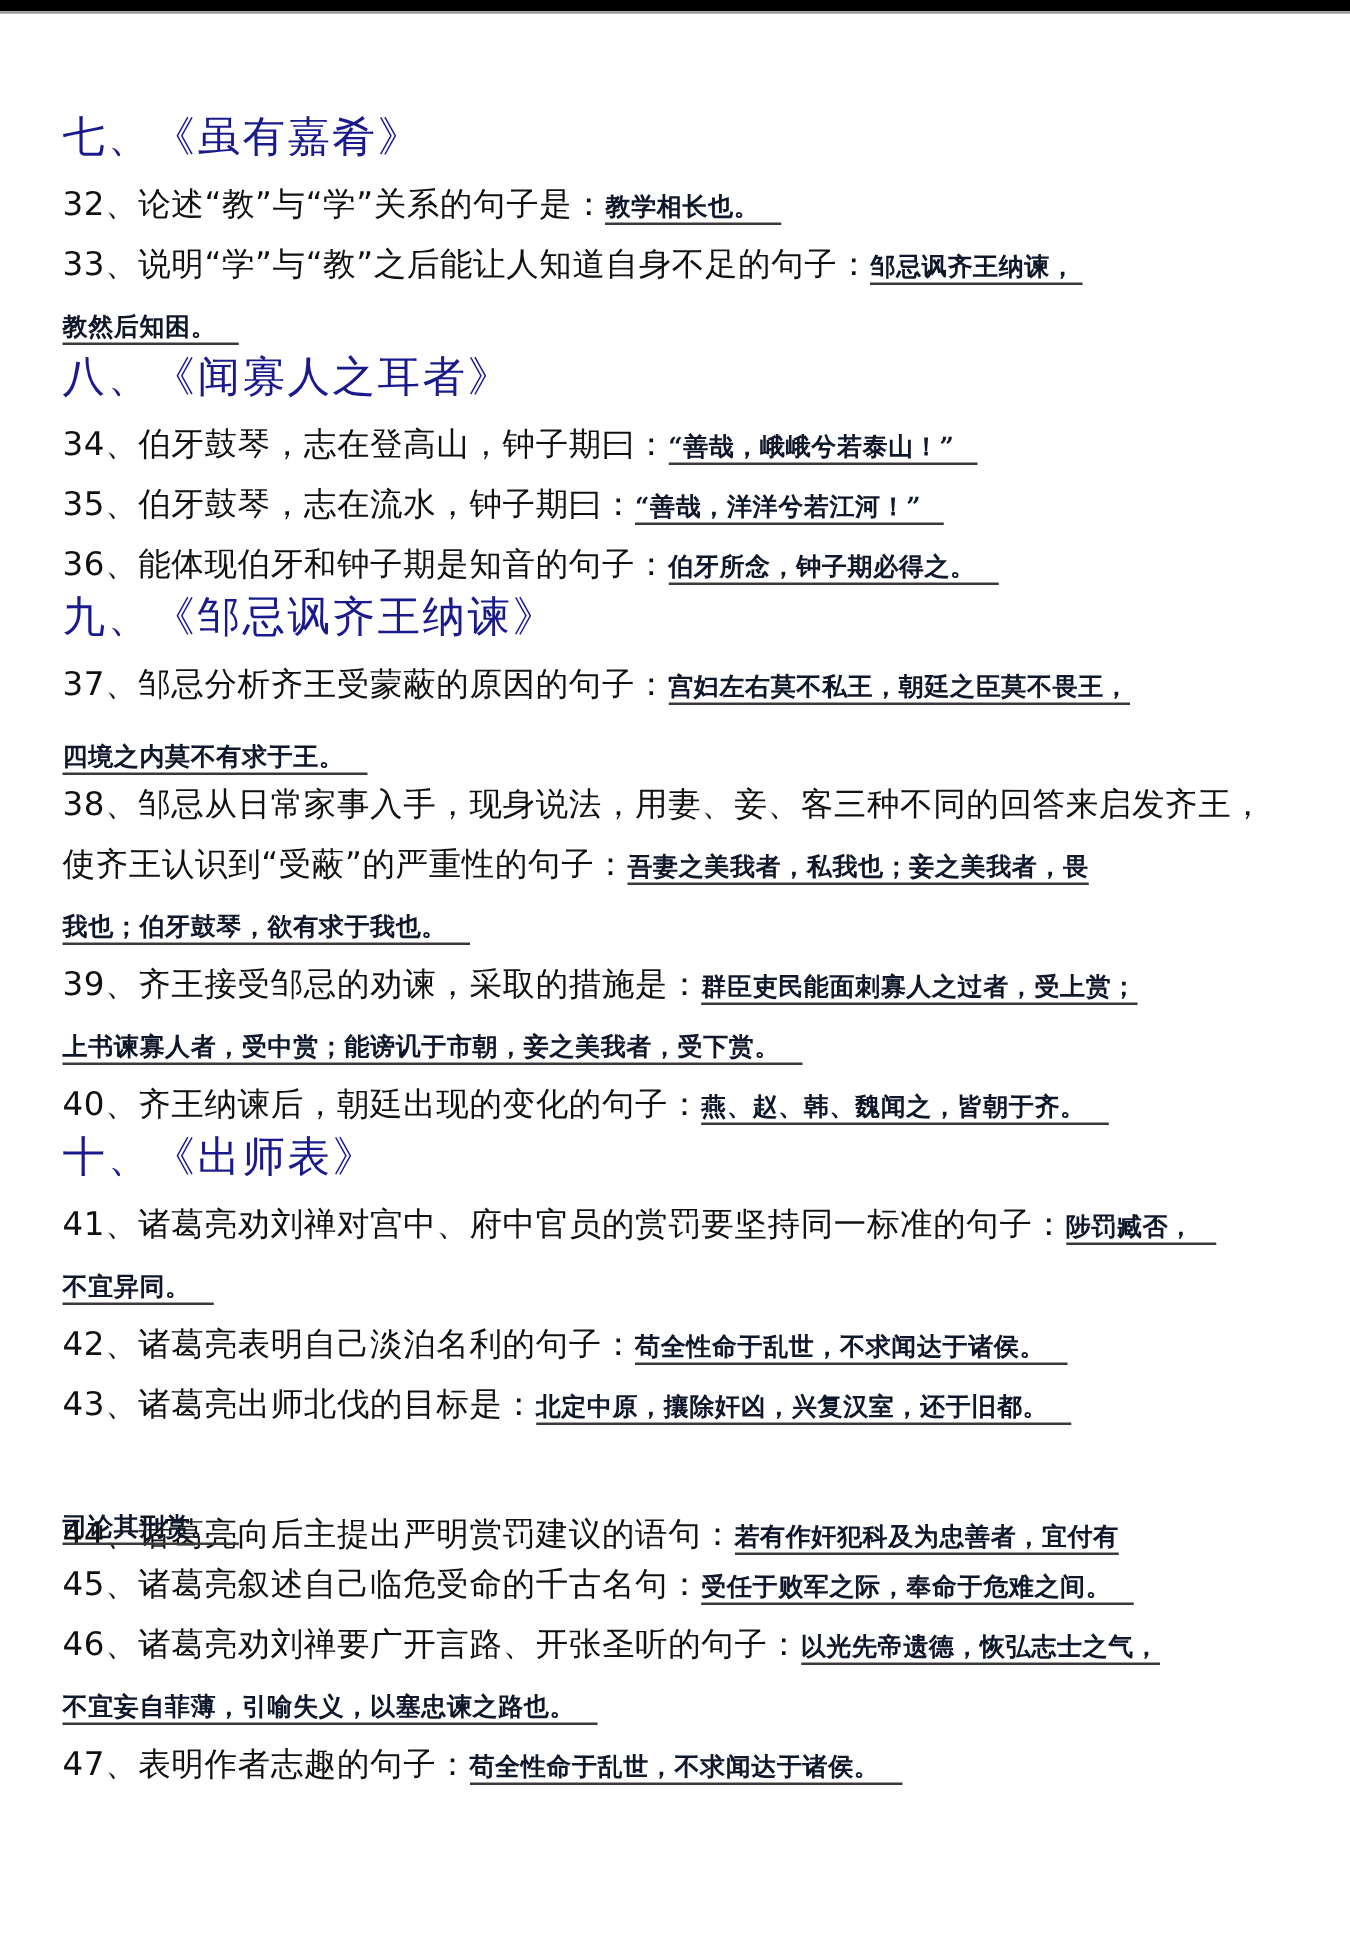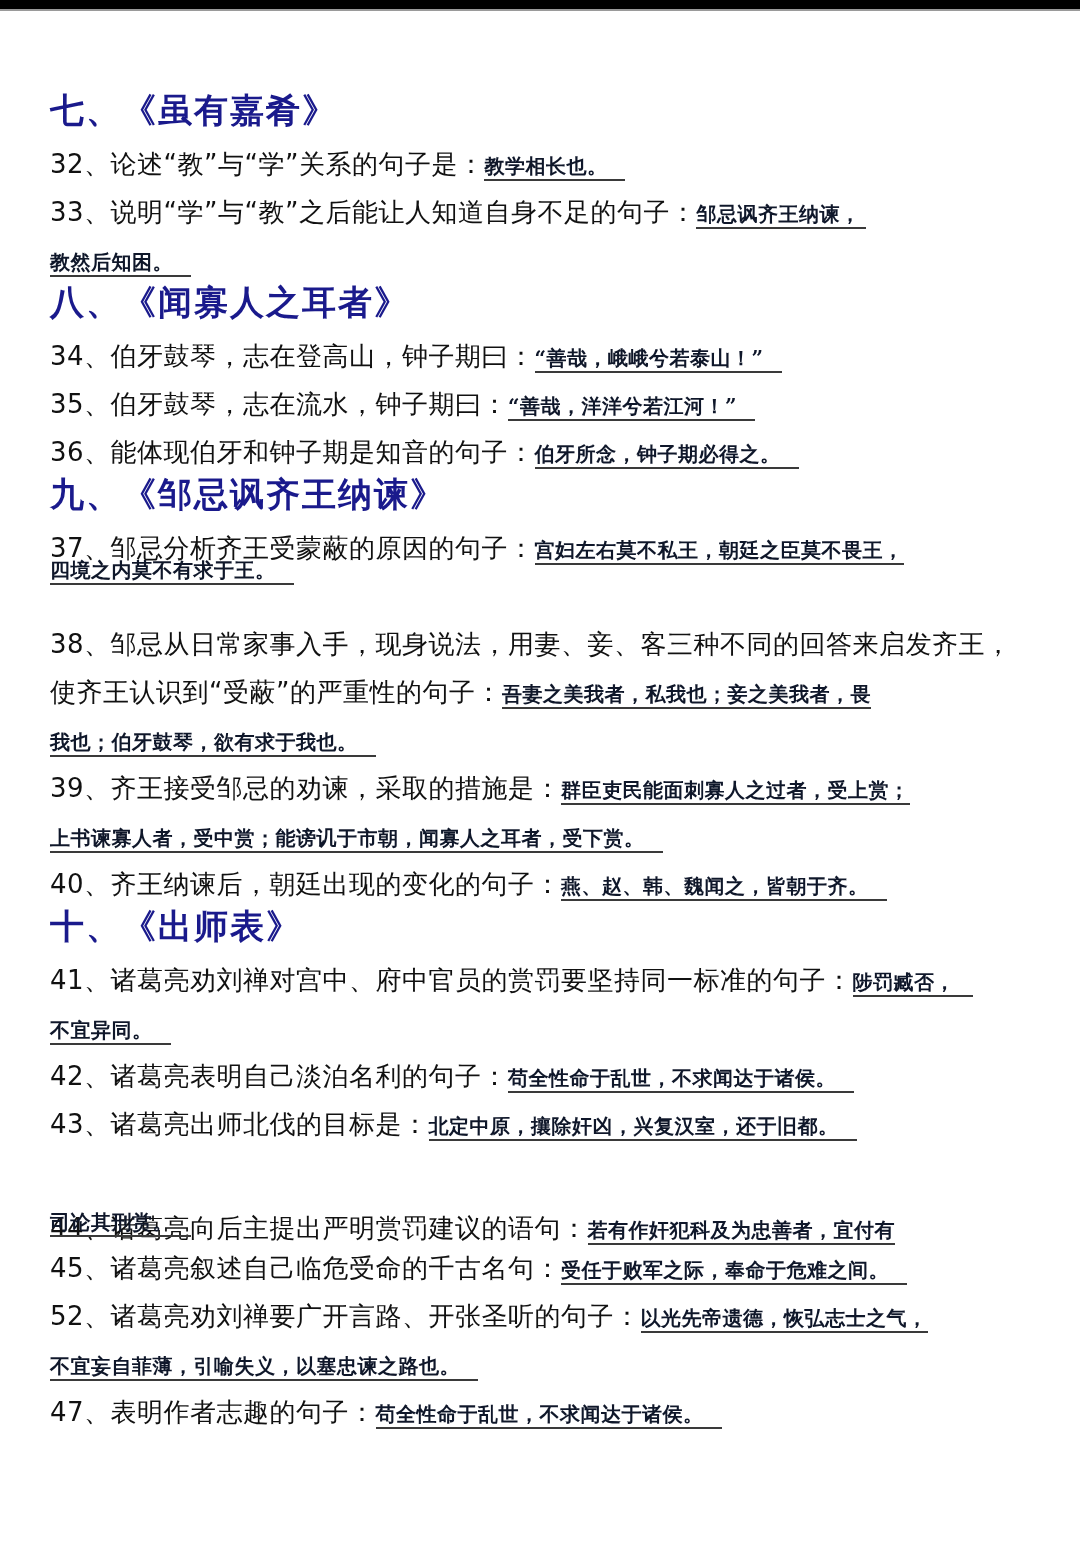--- a/index.html
+++ b/index.html
@@ -4,21 +4,21 @@
 <style>
   html, body { margin: 0; padding: 0; }
   body {
     width: 1080px; height: 1552px; background: #ffffff; position: relative; overflow: hidden;
     font-family: "DejaVu Sans", "Liberation Sans", sans-serif;
   }
   .topbar { position: absolute; left: 0; top: 0; width: 1080px; height: 9px; background: #000000; }
   .topbar-edge { position: absolute; left: 0; top: 9px; width: 1080px; height: 2px; background: #9a9a9a; }
   .line { position: absolute; left: 50px; white-space: nowrap; }
   .heading {
-    font-family: "DejaVu Serif", "Liberation Serif", serif; font-weight: bold;
+    font-family: "DejaVu Serif", "Liberation Serif", serif; font-weight: normal;
     color: #1a1a8c; font-size: 34px; letter-spacing: 2px; height: 48px; line-height: 48px;
   }
   .q { color: #111111; font-size: 26px; line-height: 40px; height: 40px; letter-spacing: 0.5px; }
   .ans {
     color: #0f172a; font-weight: bold; font-size: 20px;
     font-family: "DejaVu Serif", "Liberation Serif", serif;
     border-bottom: 2px solid #3a3a3a; padding-bottom: 1px; padding-right: 18px;
   }
 </style>
 </head>
@@ -48,37 +48,37 @@
     <span>35、伯牙鼓琴，志在流水，钟子期曰：</span><span class="ans">“善哉，洋洋兮若江河！”</span>
   </div>
   <div class="line q" style="top:432px">
     <span>36、能体现伯牙和钟子期是知音的句子：</span><span class="ans">伯牙所念，钟子期必得之。</span>
   </div>
 
   <div class="line heading" style="top:470px">九、《邹忌讽齐王纳谏》</div>
   <div class="line q" style="top:528px">
     <span>37、邹忌分析齐王受蒙蔽的原因的句子：</span><span class="ans" style="padding-right:0">宫妇左右莫不私王，朝廷之臣莫不畏王，</span>
   </div>
-  <div class="line q" style="top:548px">
+  <div class="line q" style="top:584px">
     <span class="ans">四境之内莫不有求于王。</span>
   </div>
   <div class="line q" style="top:624px">
     <span>38、邹忌从日常家事入手，现身说法，用妻、妾、客三种不同的回答来启发齐王，</span>
   </div>
   <div class="line q" style="top:672px">
     <span>使齐王认识到“受蔽”的严重性的句子：</span><span class="ans" style="padding-right:0">吾妻之美我者，私我也；妾之美我者，畏</span>
   </div>
   <div class="line q" style="top:720px">
     <span class="ans">我也；伯牙鼓琴，欲有求于我也。</span>
   </div>
   <div class="line q" style="top:768px">
     <span>39、齐王接受邹忌的劝谏，采取的措施是：</span><span class="ans" style="padding-right:0">群臣吏民能面刺寡人之过者，受上赏；</span>
   </div>
   <div class="line q" style="top:816px">
-    <span class="ans">上书谏寡人者，受中赏；能谤讥于市朝，闻寡人之耳者，受下赏。</span>
+    <span class="ans">上书谏寡人者，受中赏；能谤讥于市朝，妾之美我者，受下赏。</span>
   </div>
   <div class="line q" style="top:864px">
     <span>40、齐王纳谏后，朝廷出现的变化的句子：</span><span class="ans">燕、赵、韩、魏闻之，皆朝于齐。</span>
   </div>
 
   <div class="line heading" style="top:902px">十、《出师表》</div>
   <div class="line q" style="top:960px">
     <span>41、诸葛亮劝刘禅对宫中、府中官员的赏罚要坚持同一标准的句子：</span><span class="ans">陟罚臧否，</span>
   </div>
   <div class="line q" style="top:1008px">
@@ -93,21 +93,21 @@
   <div class="line q" style="top:1208px">
     <span>44、诸葛亮向后主提出严明赏罚建议的语句：</span><span class="ans" style="padding-right:0">若有作奸犯科及为忠善者，宜付有</span>
   </div>
   <div class="line q" style="top:1200px">
     <span class="ans">司论其刑赏。</span>
   </div>
   <div class="line q" style="top:1248px">
     <span>45、诸葛亮叙述自己临危受命的千古名句：</span><span class="ans">受任于败军之际，奉命于危难之间。</span>
   </div>
   <div class="line q" style="top:1296px">
-    <span>52、诸葛亮劝刘禅要广开言路、开张圣听的句子：</span><span class="ans" style="padding-right:0">以光先帝遗德，恢弘志士之气，</span>
+    <span>46、诸葛亮劝刘禅要广开言路、开张圣听的句子：</span><span class="ans" style="padding-right:0">以光先帝遗德，恢弘志士之气，</span>
   </div>
   <div class="line q" style="top:1344px">
     <span class="ans">不宜妄自菲薄，引喻失义，以塞忠谏之路也。</span>
   </div>
   <div class="line q" style="top:1392px">
     <span>47、表明作者志趣的句子：</span><span class="ans">苟全性命于乱世，不求闻达于诸侯。</span>
   </div>
 </div>
 
 </body></html>

